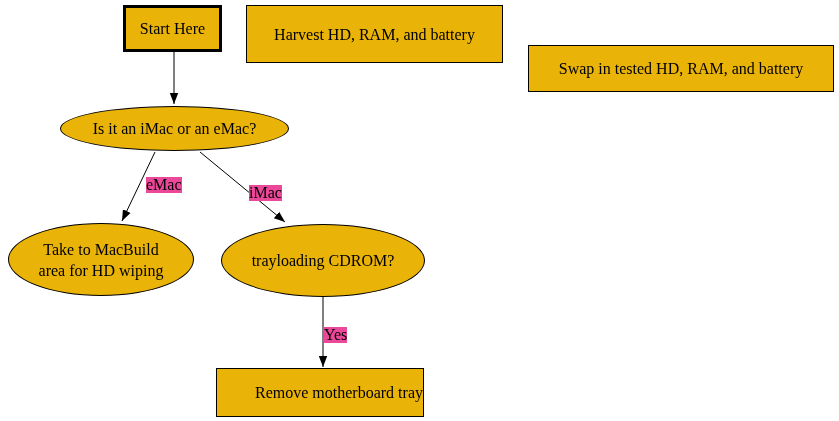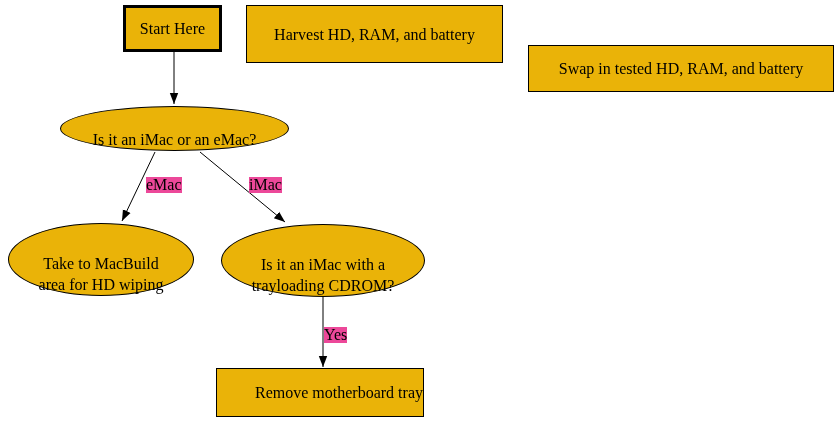--- a/index.html
+++ b/index.html
@@ -42,21 +42,20 @@
   }
   .box {
     border: 1px solid #000000;
   }
   .box.bold {
     border-width: 3px;
   }
   .ellipse {
     border: 1px solid #000000;
     border-radius: 50%;
-    justify-content: flex-end;
   }
   .node span {
     display: block;
   }
   .edge-label {
     position: absolute;
     font-size: 16px;
     line-height: 16px;
     background: #ec4899;
     white-space: nowrap;
@@ -94,25 +93,24 @@
   <div class="node ellipse" style="left:60px; top:106px; width:229px; height:45px;">
     <span>Is it an iMac or an eMac?</span>
   </div>
 
   <div class="node ellipse" style="left:8px; top:223px; width:186px; height:73px;">
     <span>Take to MacBuild</span>
     <span>area for HD wiping</span>
   </div>
 
   <div class="node ellipse" style="left:221px; top:224px; width:204px; height:73px;">
-    <span>Is it an iMac with a</span>
     <span>trayloading CDROM?</span>
   </div>
 
   <div class="node box" style="left:216px; top:368px; width:208px; height:49px;align-items:flex-end;">
     <span>Remove motherboard tray</span>
   </div>
 
   <span class="edge-label" style="left:146px; top:177px;">eMac</span>
-  <span class="edge-label" style="left:249px; top:177px;">iMac</span>
+  <span class="edge-label" style="left:249px; top:185px;">iMac</span>
   <span class="edge-label" style="left:324px; top:327px;">Yes</span>
 
 </div>
 
 </body></html>

